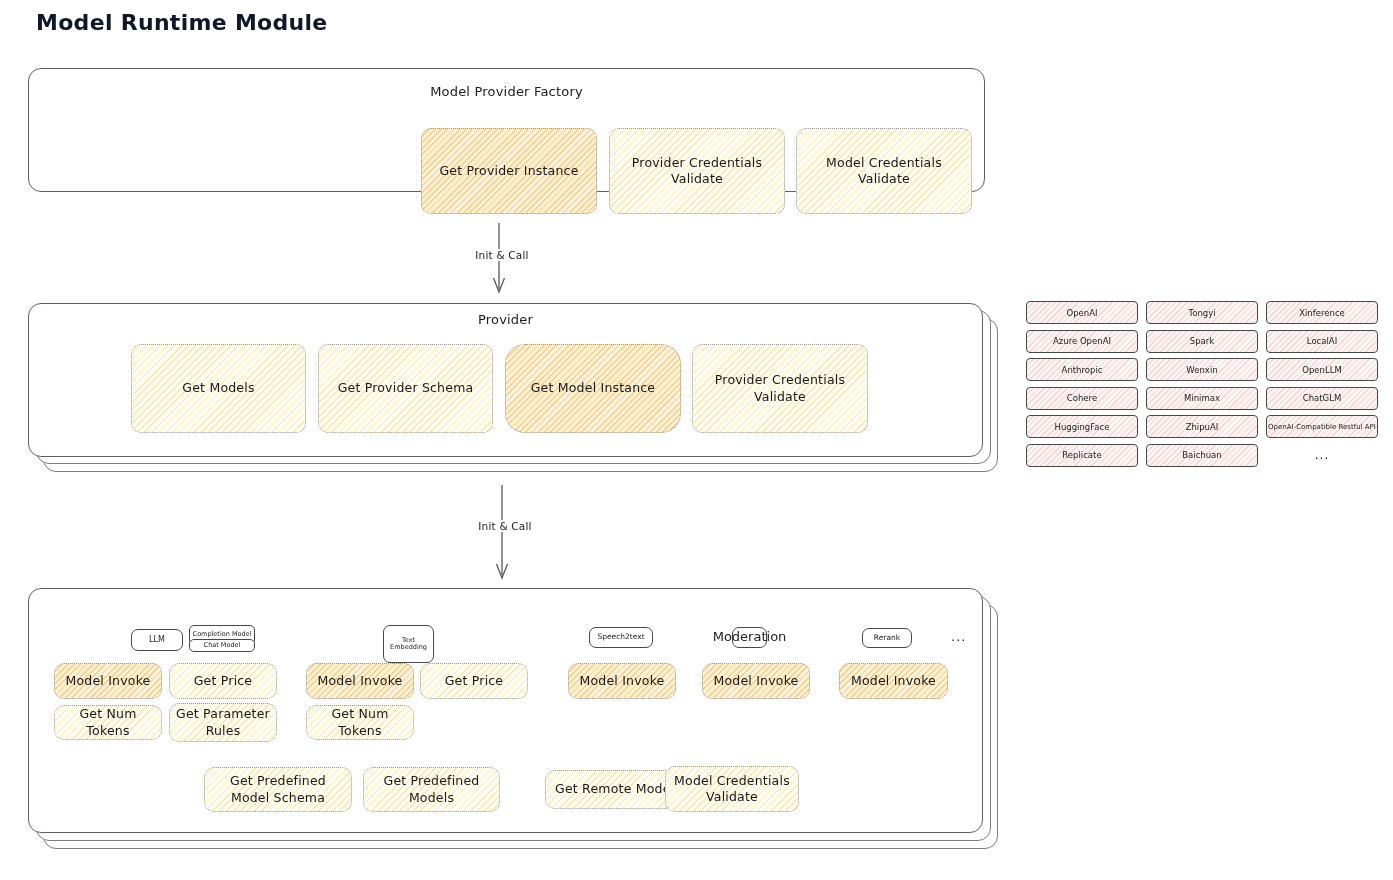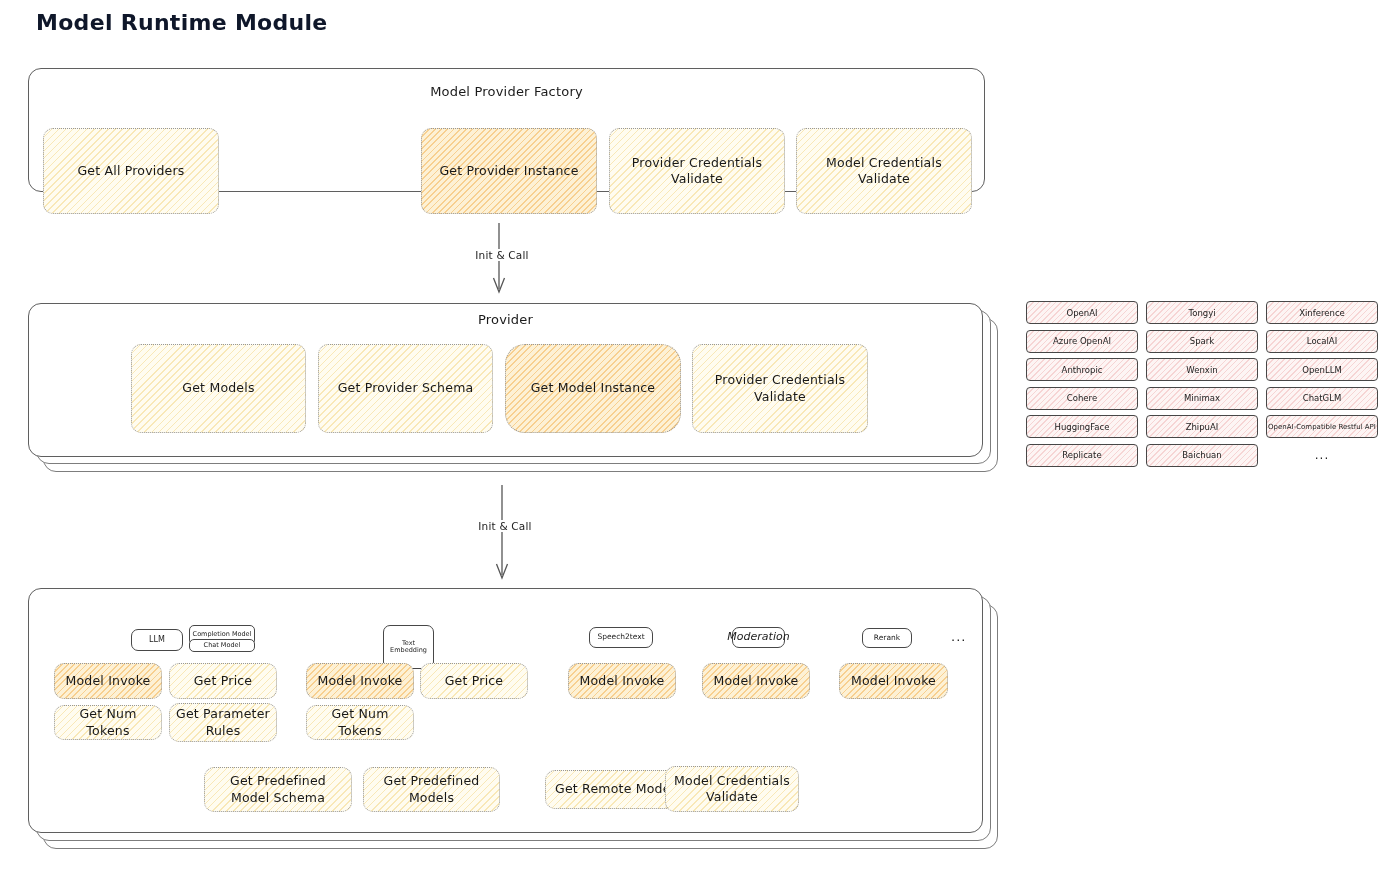--- a/index.html
+++ b/index.html
@@ -72,21 +72,20 @@
 </style>
 </head>
 <body>
 
 <div class="canvas">
 
   <div class="diagram-title">Model Runtime Module</div>
 
   <div class="container" style="left:28px;top:48px;width:957px;height:124px;margin-top:20px;">
     <div class="ctitle" style="margin-top:15px;">Model Provider Factory</div>
-    <div class="fbox fill-yellow" style="left:14px;top:59px;width:176px;height:86px;">Get All Providers</div>
     <div class="fbox fill-orange" style="left:392px;top:59px;width:176px;height:86px;">Get Provider Instance</div>
     <div class="fbox fill-yellow" style="left:580px;top:59px;width:176px;height:86px;">Provider Credentials Validate</div>
     <div class="fbox fill-yellow" style="left:767px;top:59px;width:176px;height:86px;">Model Credentials Validate</div>
   </div>
 
   <svg class="arrow-svg" style="left:491px;top:223px;" width="16" height="71" viewBox="0 0 16 71">
     <line x1="8" y1="0" x2="8" y2="66" stroke="#555" stroke-width="1.3"></line>
     <path d="M2.5 55 L8 69 L13.5 55" stroke="#555" stroke-width="1.3" fill="none"></path>
   </svg>
   <div class="arrow-label" style="left:459px;top:249px;width:80px;">Init &amp; Call</div>
@@ -128,23 +127,23 @@
   </svg>
   <div class="arrow-label" style="left:462px;top:520px;width:80px;">Init &amp; Call</div>
 
   <div class="layer l2" style="left:43px;top:604px;width:955px;height:245px;"></div>
   <div class="layer l1" style="left:36px;top:596px;width:955px;height:245px;"></div>
   <div class="container" style="left:28px;top:588px;width:955px;height:245px;">
 
     <div class="tab blue" style="left:102px;top:40px;width:52px;height:22px;">LLM</div>
     <div class="tab white" style="left:160px;top:36px;width:66px;height:20px;">Completion Model</div>
     <div class="tab white" style="left:160px;top:50px;width:66px;height:13px;">Chat Model</div>
-    <div class="tab blue" style="left:354px;top:36px;width:51px;height:44px;font-size:6.5px;padding:0 22px;">Text Embedding</div>
+    <div class="tab blue" style="left:354px;top:36px;width:51px;height:38px;font-size:6.5px;padding:0 22px;">Text Embedding</div>
     <div class="tab blue" style="left:560px;top:38px;width:64px;height:21px;font-size:7.5px;">Speech2text</div>
-    <div class="tab blue" style="left:703px;top:38px;width:53px;height:21px;font-size:11px;font-style:italic;">Moderation</div>
+    <div class="tab blue" style="left:703px;top:38px;width:35px;height:21px;font-size:13px;">Moderation</div>
     <div class="tab blue" style="left:833px;top:39px;width:50px;height:20px;font-size:7.5px;">Rerank</div>
     <div class="tabs-more" style="left:922px;top:40px;">...</div>
 
     <div class="fbox fill-orange" style="left:25px;top:74px;width:108px;height:36px;">Model Invoke</div>
     <div class="fbox fill-yellow" style="left:140px;top:74px;width:108px;height:36px;">Get Price</div>
     <div class="fbox fill-orange" style="left:277px;top:74px;width:108px;height:36px;">Model Invoke</div>
     <div class="fbox fill-yellow" style="left:391px;top:74px;width:108px;height:36px;">Get Price</div>
     <div class="fbox fill-orange" style="left:539px;top:74px;width:108px;height:36px;">Model Invoke</div>
     <div class="fbox fill-orange" style="left:673px;top:74px;width:108px;height:36px;">Model Invoke</div>
     <div class="fbox fill-orange" style="left:810px;top:74px;width:109px;height:36px;">Model Invoke</div>

